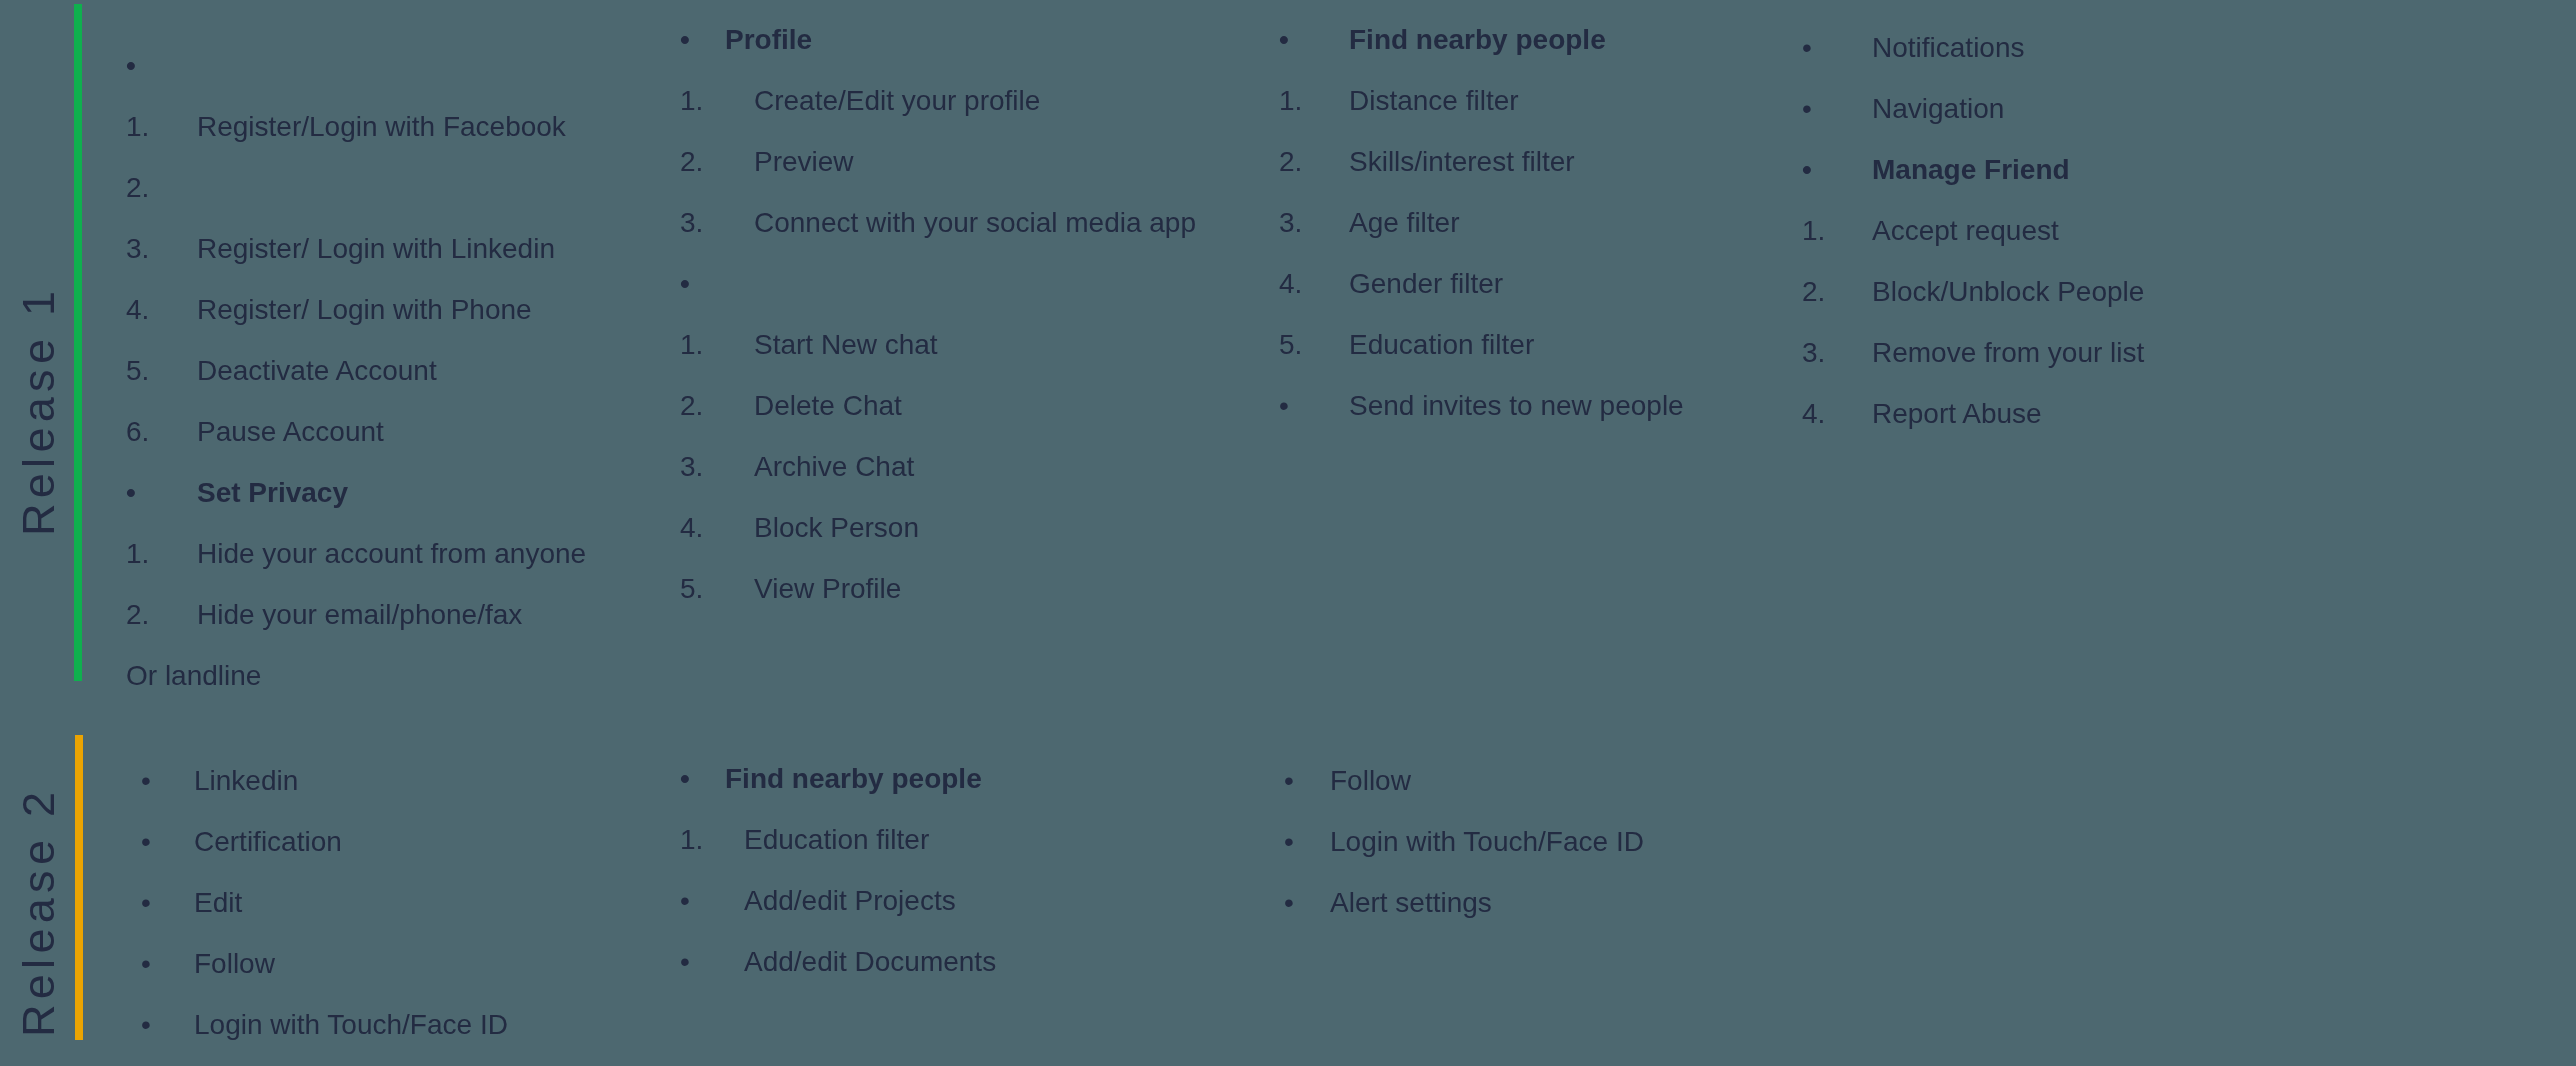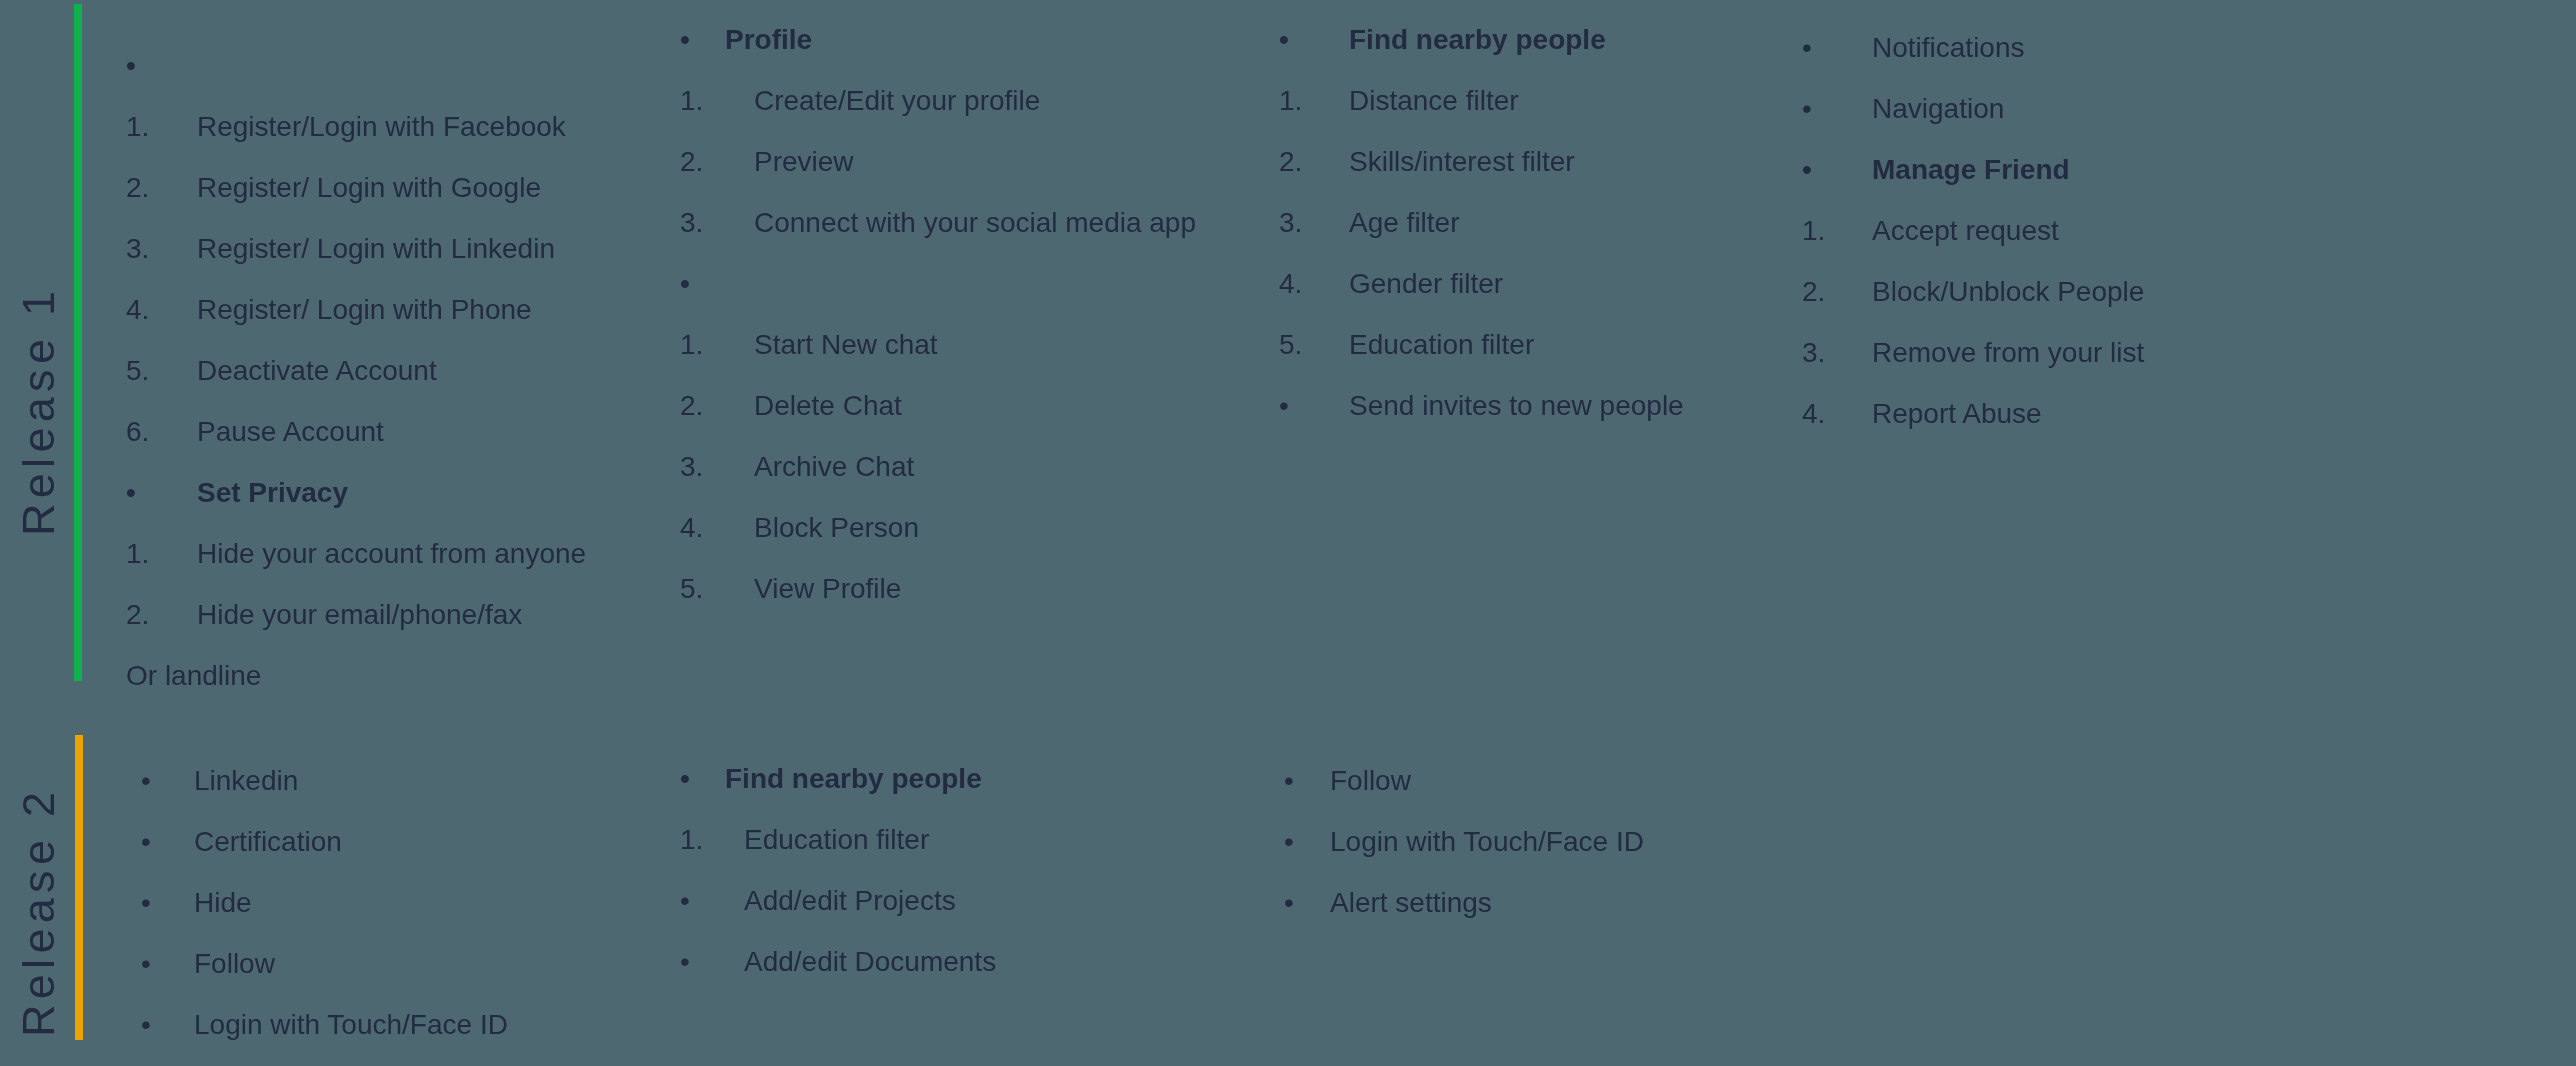--- a/index.html
+++ b/index.html
@@ -73,21 +73,20 @@
   <div class="col" id="r1c1">
       <div class="row bold">
         <span class="marker">•</span>
       </div>
       <div class="row">
         <span class="marker">1.</span>
         <span class="text">Register/Login with Facebook</span>
       </div>
       <div class="row">
         <span class="marker">2.</span>
-        <span class="text">Register/ Login with Google</span>
       </div>
       <div class="row">
         <span class="marker">3.</span>
         <span class="text">Register/ Login with Linkedin</span>
       </div>
       <div class="row">
         <span class="marker">4.</span>
         <span class="text">Register/ Login with Phone</span>
       </div>
       <div class="row">
@@ -220,21 +219,21 @@
       <div class="row">
         <span class="marker">•</span>
         <span class="text">Linkedin</span>
       </div>
       <div class="row">
         <span class="marker">•</span>
         <span class="text">Certification</span>
       </div>
       <div class="row">
         <span class="marker">•</span>
-        <span class="text">Hide</span>
+        <span class="text">Edit</span>
       </div>
       <div class="row">
         <span class="marker">•</span>
         <span class="text">Follow</span>
       </div>
       <div class="row">
         <span class="marker">•</span>
         <span class="text">Login with Touch/Face ID</span>
       </div>
     </div>

